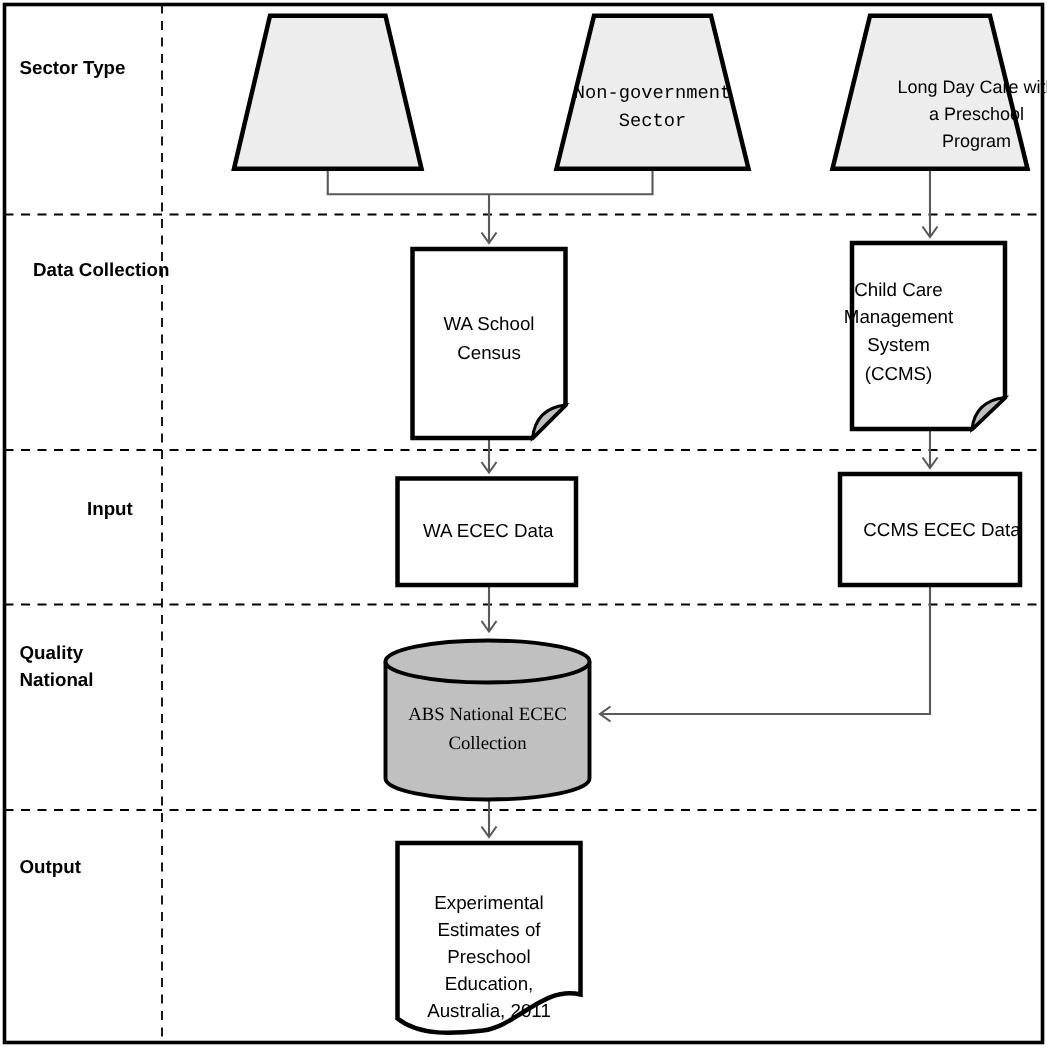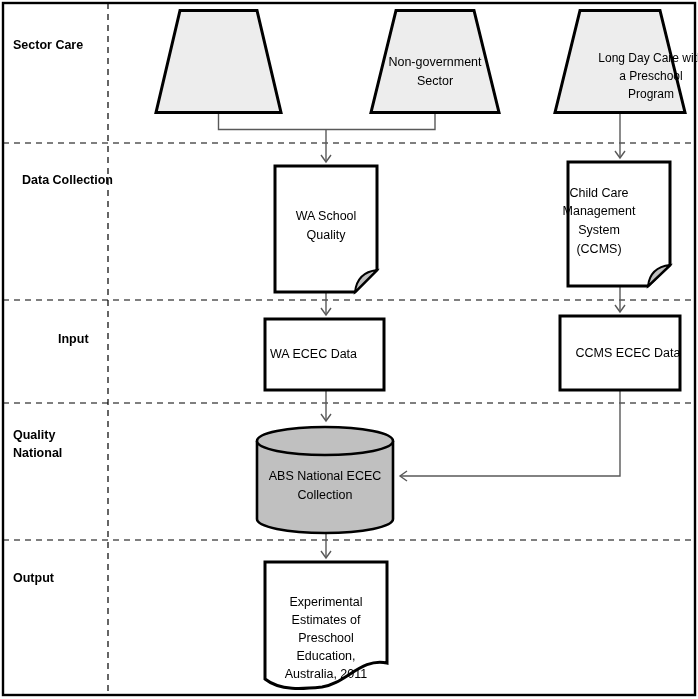--- a/index.html
+++ b/index.html
@@ -68,28 +68,28 @@
 
     <rect x="265" y="319" width="119" height="71" fill="#fff" stroke="#000" stroke-width="3"></rect>
     <rect x="560" y="316" width="120" height="74" fill="#fff" stroke="#000" stroke-width="3"></rect>
 
     <path d="M257,441 L257,519 A68,14 0 0 0 393,519 L393,441" fill="#c0c0c0" stroke="#000" stroke-width="2.6"></path>
     <ellipse cx="325" cy="441" rx="68" ry="14" fill="#c0c0c0" stroke="#000" stroke-width="2.6"></ellipse>
 
     <path d="M265,562 L387,562 L387,663 C362,657 345,684 322,687 C303,689 280,691 265,679 Z" fill="#fff" stroke="#000" stroke-width="3"></path>
   </svg>
 
-  <div class="row-label" style="left:13px; top:37px; width:90px;">Sector Care</div>
+  <div class="row-label" style="left:13px; top:37px; width:90px;">Sector Type</div>
   <div class="row-label" style="left:22px; top:172px; width:100px;">Data Collection</div>
   <div class="row-label" style="left:13px; top:331px; width:90px;padding-left:45px;">Input</div>
   <div class="row-label" style="left:13px; top:427px; width:80px;">Quality National</div>
   <div class="row-label" style="left:13px; top:570px; width:90px;">Output</div>
 
-  <div class="node-text" style="left:380px; top:14px; width:110px; height:96px; padding-top:10px;">Non-government Sector</div>
+  <div class="node-text" style="left:380px; top:14px; width:110px; height:96px; padding-top:10px;font-family:Liberation Mono, monospace;">Non-government Sector</div>
   <div class="node-text" style="left:598px; top:12px; width:106px; height:96px; padding-top:16px; font-size:12px;">Long Day Care with a Preschool Program</div>
-  <div class="node-text" style="left:286px; top:166px; width:80px; height:120px;">WA School Quality</div>
+  <div class="node-text" style="left:286px; top:166px; width:80px; height:120px;">WA School Census</div>
   <div class="node-text" style="left:554px; top:162px; width:90px; height:118px;">Child Care Management System (CCMS)</div>
-  <div class="node-text" style="left:254px; top:319px; width:119px; height:71px;text-align:center;">WA ECEC Data</div>
+  <div class="node-text" style="left:266px; top:319px; width:119px; height:71px;text-align:center;">WA ECEC Data</div>
   <div class="node-text" style="left:560px; top:316px; width:136px; height:74px;">CCMS ECEC Data</div>
-  <div class="node-text" style="left:265px; top:450px; width:120px; height:72px;">ABS National ECEC Collection</div>
+  <div class="node-text" style="left:265px; top:450px; width:120px; height:72px;font-family:Liberation Serif, serif;">ABS National ECEC Collection</div>
   <div class="node-text" style="left:276px; top:564px; width:100px; height:96px; line-height:1.45;margin-top:26px;">Experimental Estimates of Preschool Education, Australia, 2011</div>
 
 </div>
 
 </body></html>

